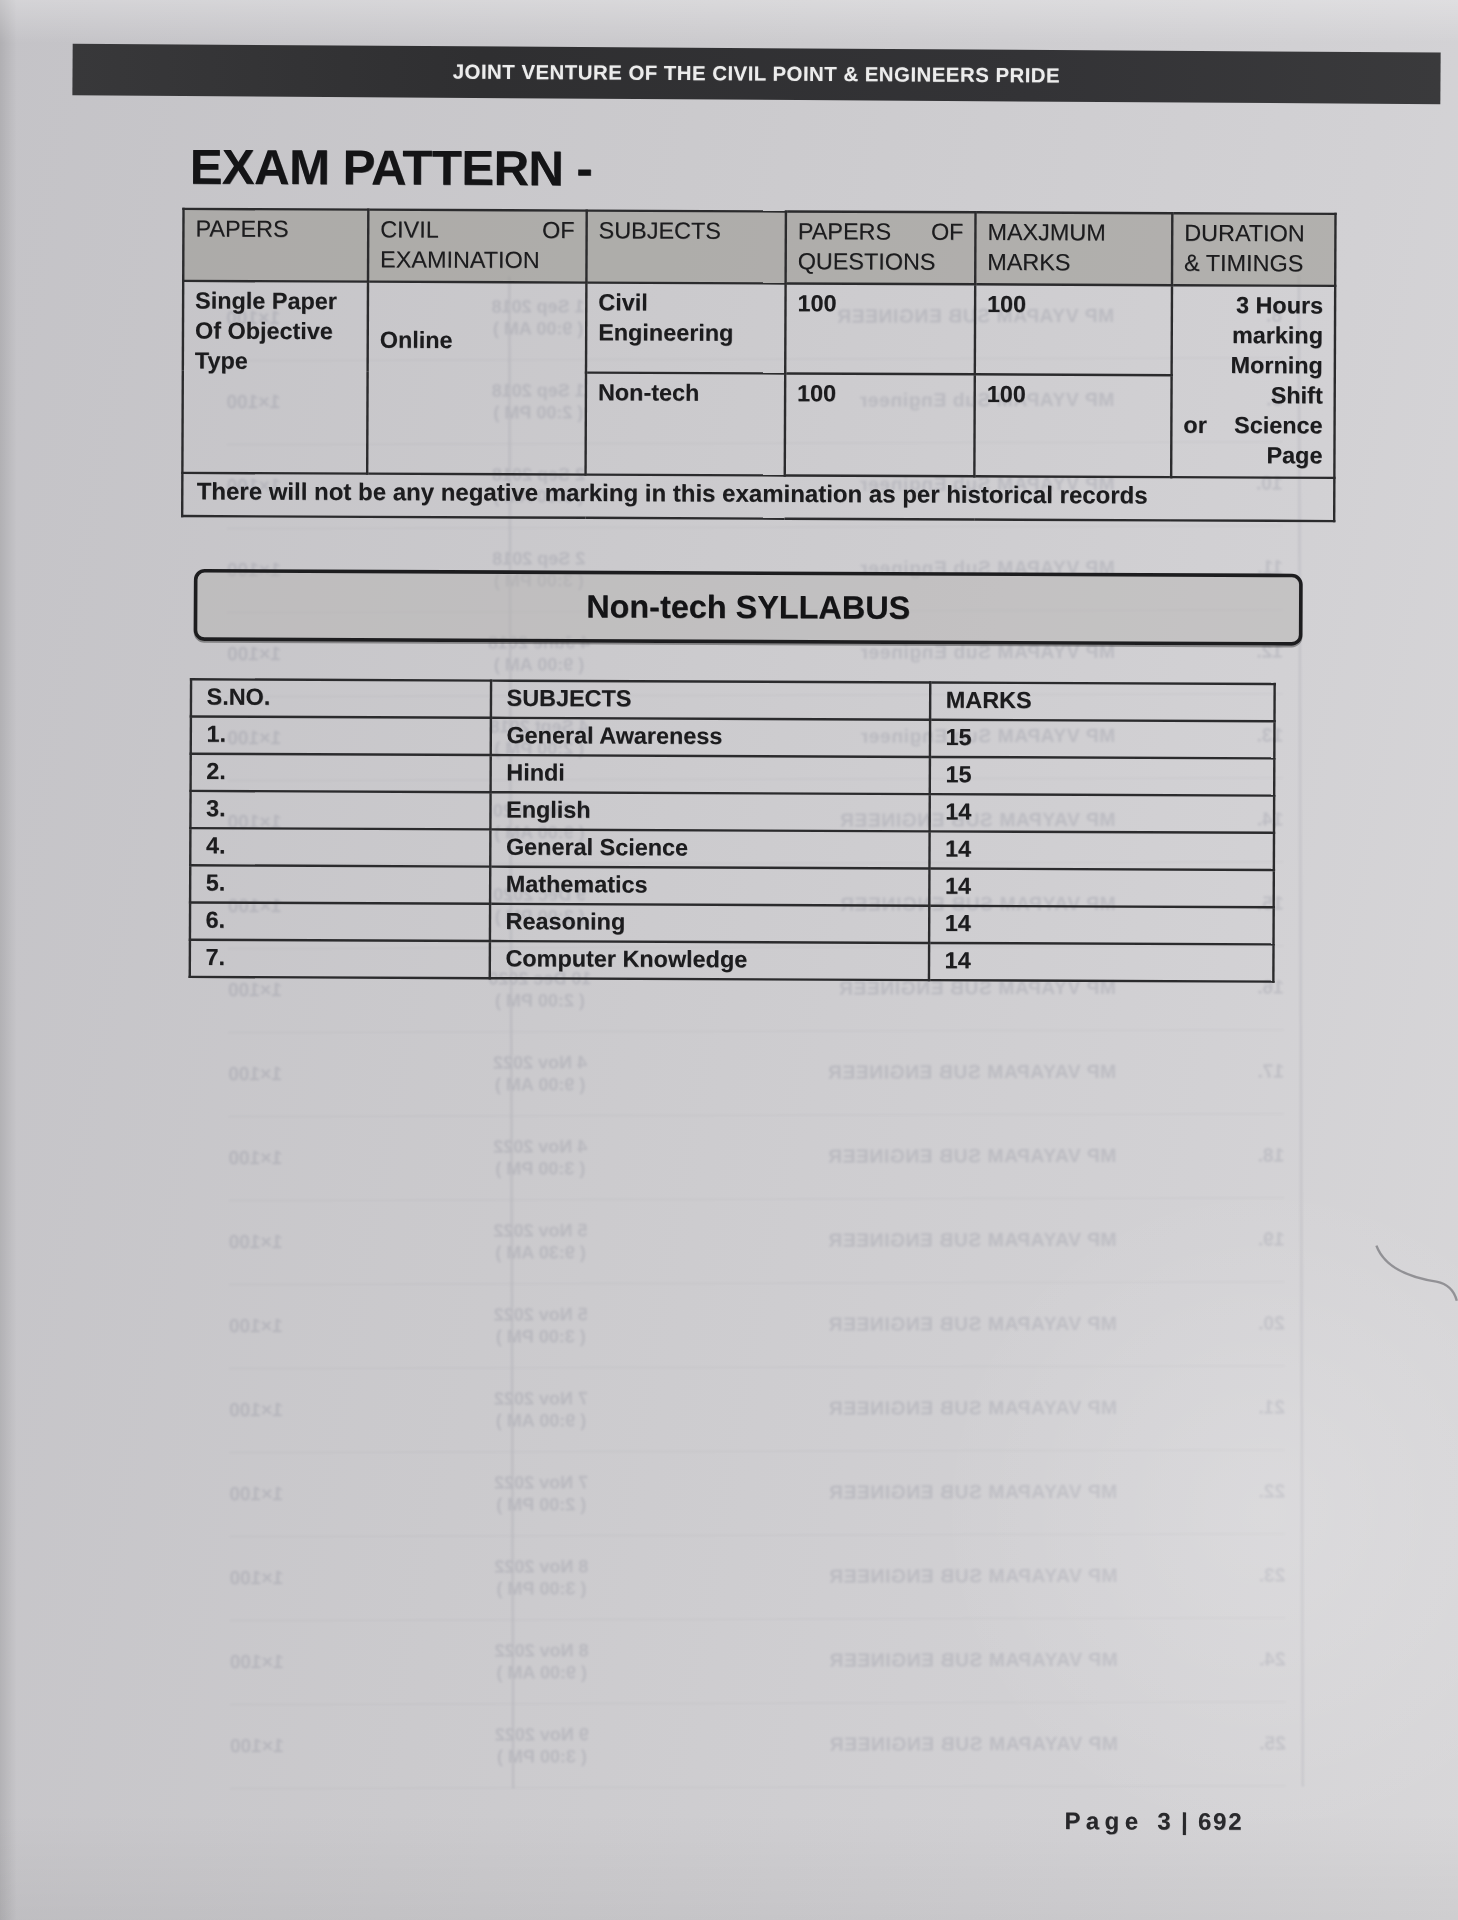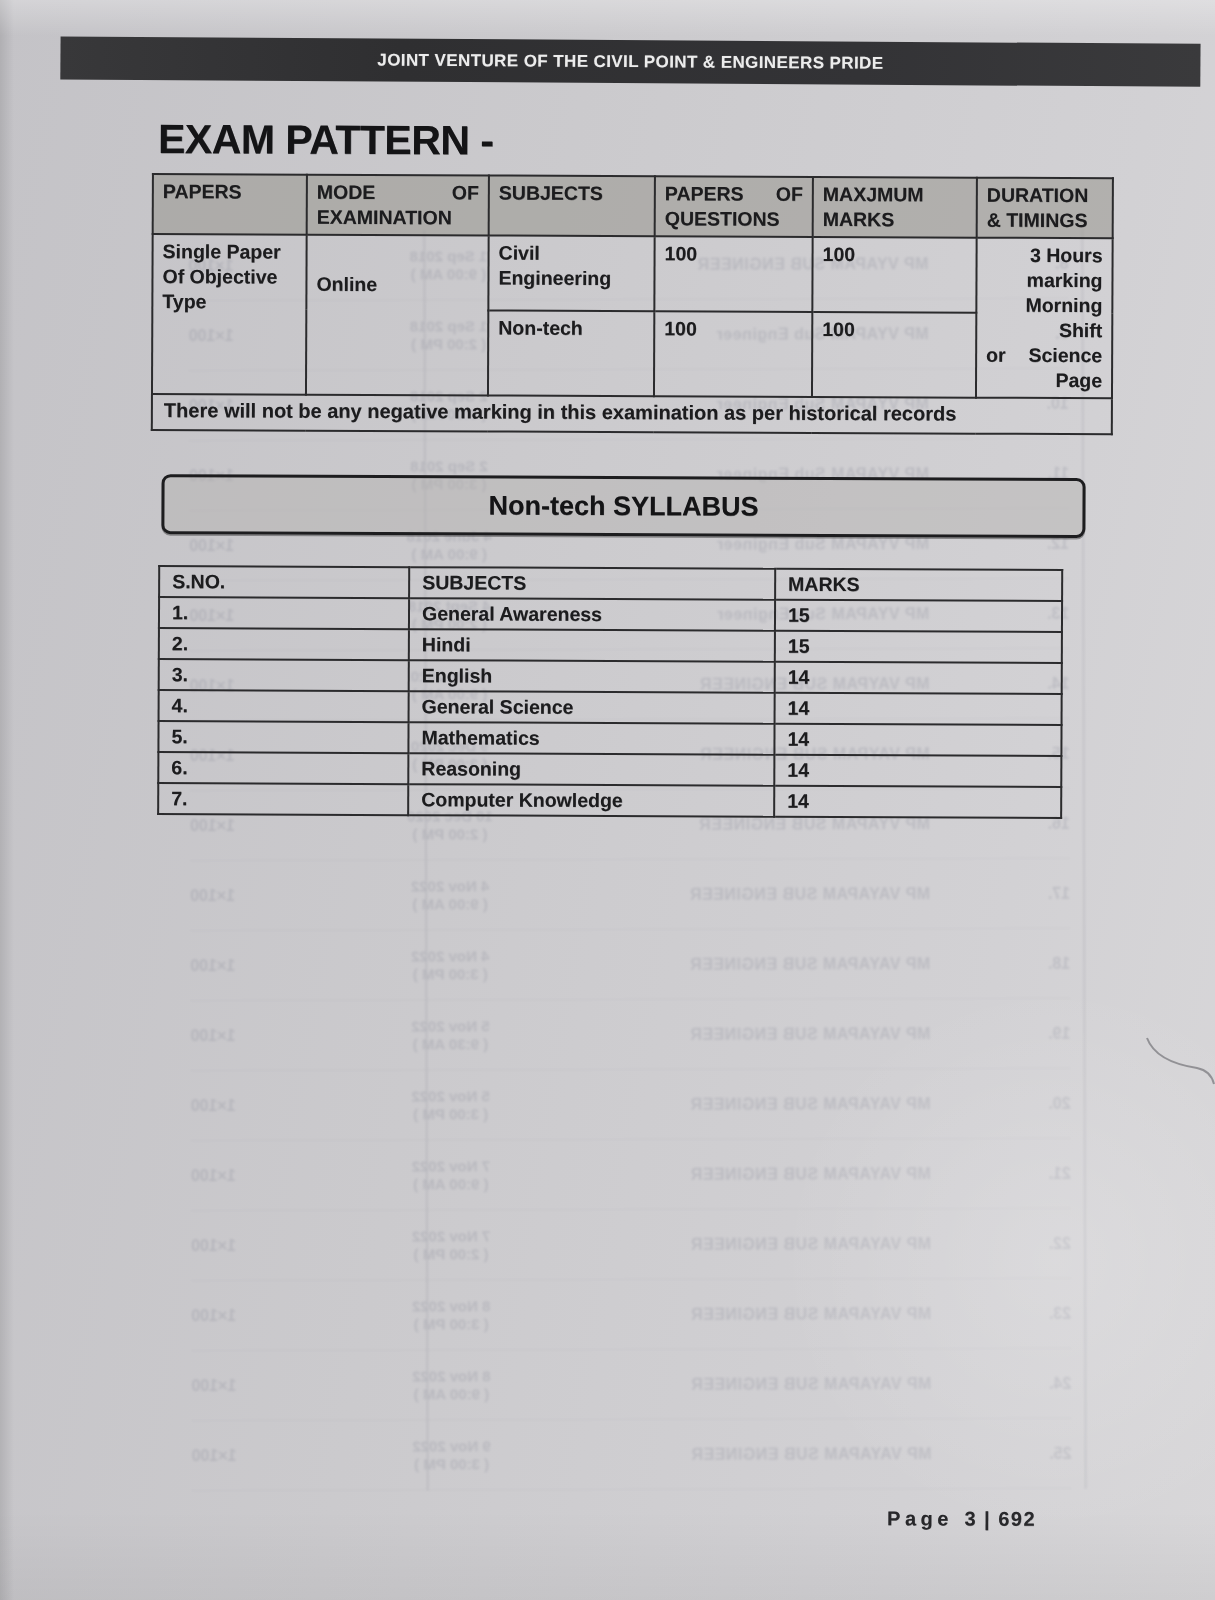--- a/index.html
+++ b/index.html
@@ -50,21 +50,21 @@
     text-shadow:.4px .4px 0 rgba(20,20,22,.55);
   }
   table{border-collapse:collapse;table-layout:fixed;position:absolute;}
   .exam-table{left:152px;top:175px;width:960px;border:2.5px solid #2b2b2d;}
   .exam-table th,.exam-table td{
     border:2px solid #2b2b2d;vertical-align:top;text-align:left;
     padding:4px 9px;font-size:19.5px;line-height:1.28;
     text-shadow:.3px .3px 0 rgba(25,25,28,.4);
   }
   .exam-table th{
-    height:50px;font-weight:700;background:rgba(152,149,142,.55);
+    height:50px;font-weight:400;background:rgba(152,149,142,.55);
     text-align:justify;
   }
   .exam-table td{font-weight:700;}
   .cell-paper{text-align:justify;margin-top:28px;}
   .row-subj1 td{height:58px;}
   .row-subj2 td{height:66px;}
   .cell-mode{padding-top:36px !important;margin-top:10px;}
   .cell-duration div{text-align:right;}
   .cell-duration div:nth-child(4){text-align:justify;text-align-last:justify;}
   .note-row td{height:28px;font-weight:600;font-size:20px;padding:3px 11px;}
@@ -296,21 +296,21 @@
         <col style="width:154px">
           <col style="width:182px">
           <col style="width:166px">
         <col style="width:158px">
           <col style="width:164px">
           <col style="width:136px">
       </colgroup>
       <thead>
         <tr>
           <th>PAPERS</th>
-          <th>MODE OF EXAMINATION</th>
+          <th>CIVIL OF EXAMINATION</th>
           <th>SUBJECTS</th>
           <th>PAPERS OF QUESTIONS</th>
           <th>MAXJMUM MARKS</th>
           <th>DURATION &amp; TIMINGS</th>
         </tr>
       </thead>
       <tbody>
         <tr class="row-subj1">
           <td class="cell-paper" rowspan="2">Single Paper Of Objective Type</td>
           <td class="cell-mode" rowspan="2">Online</td>

